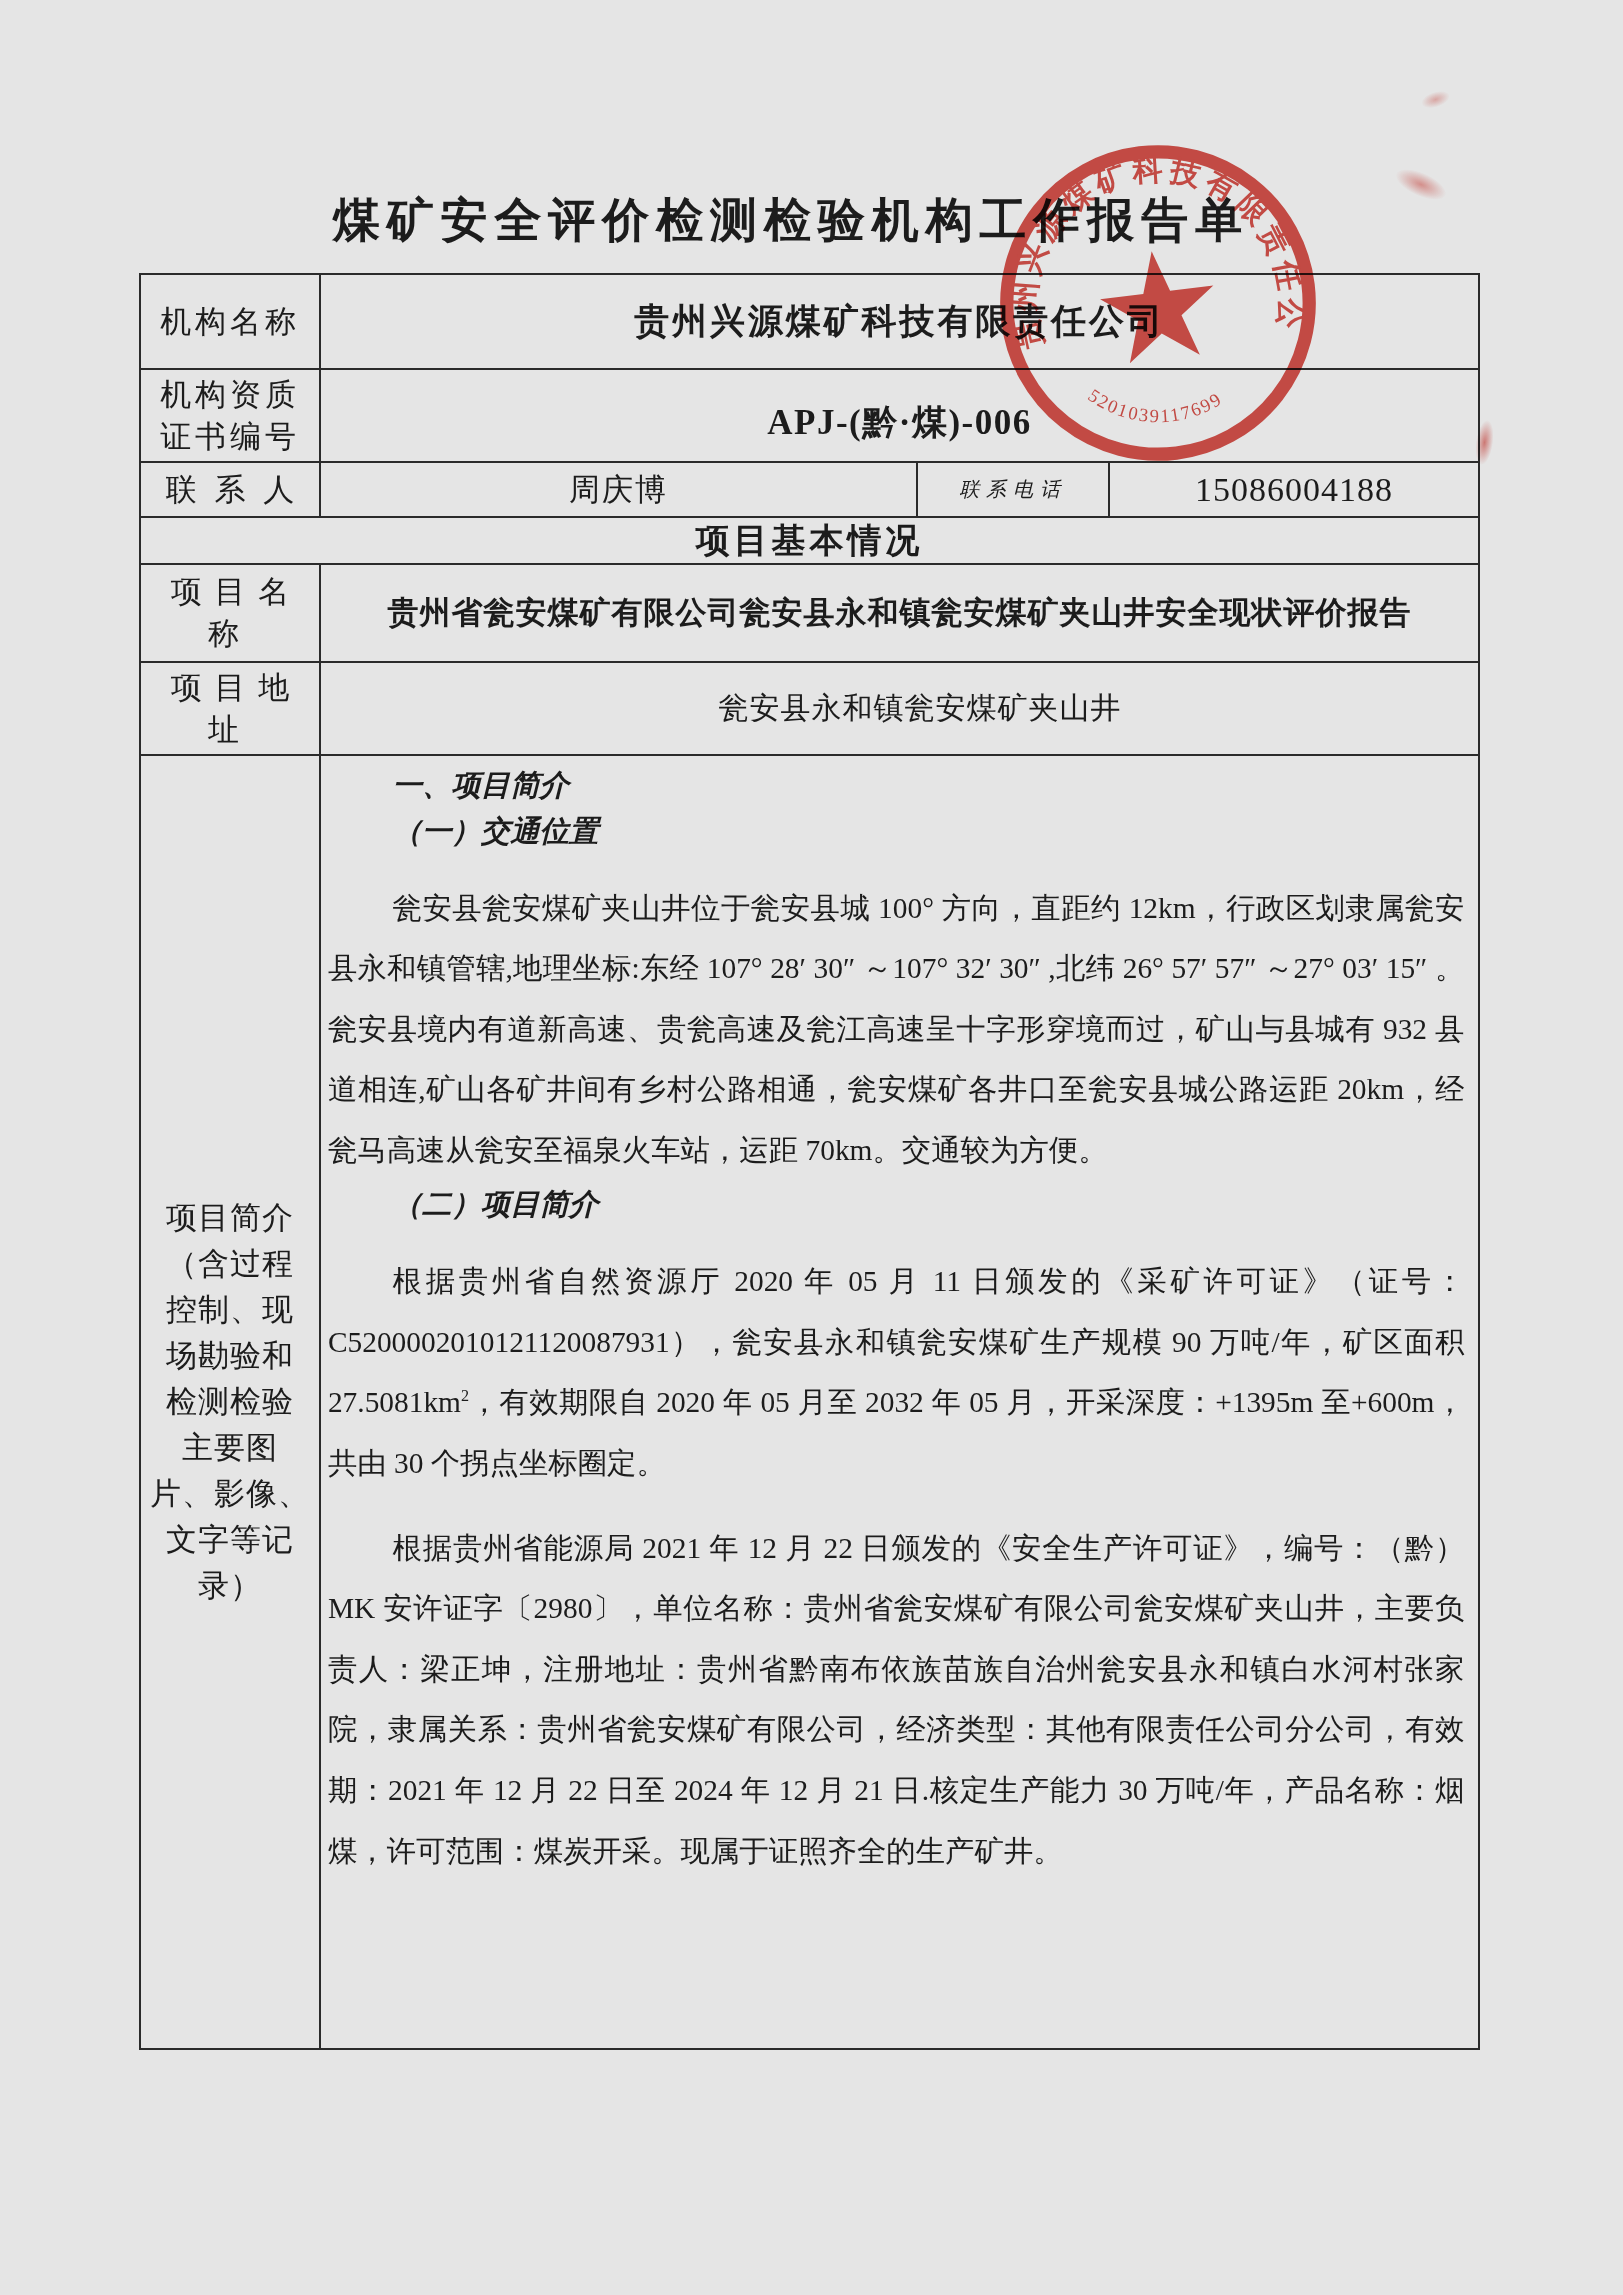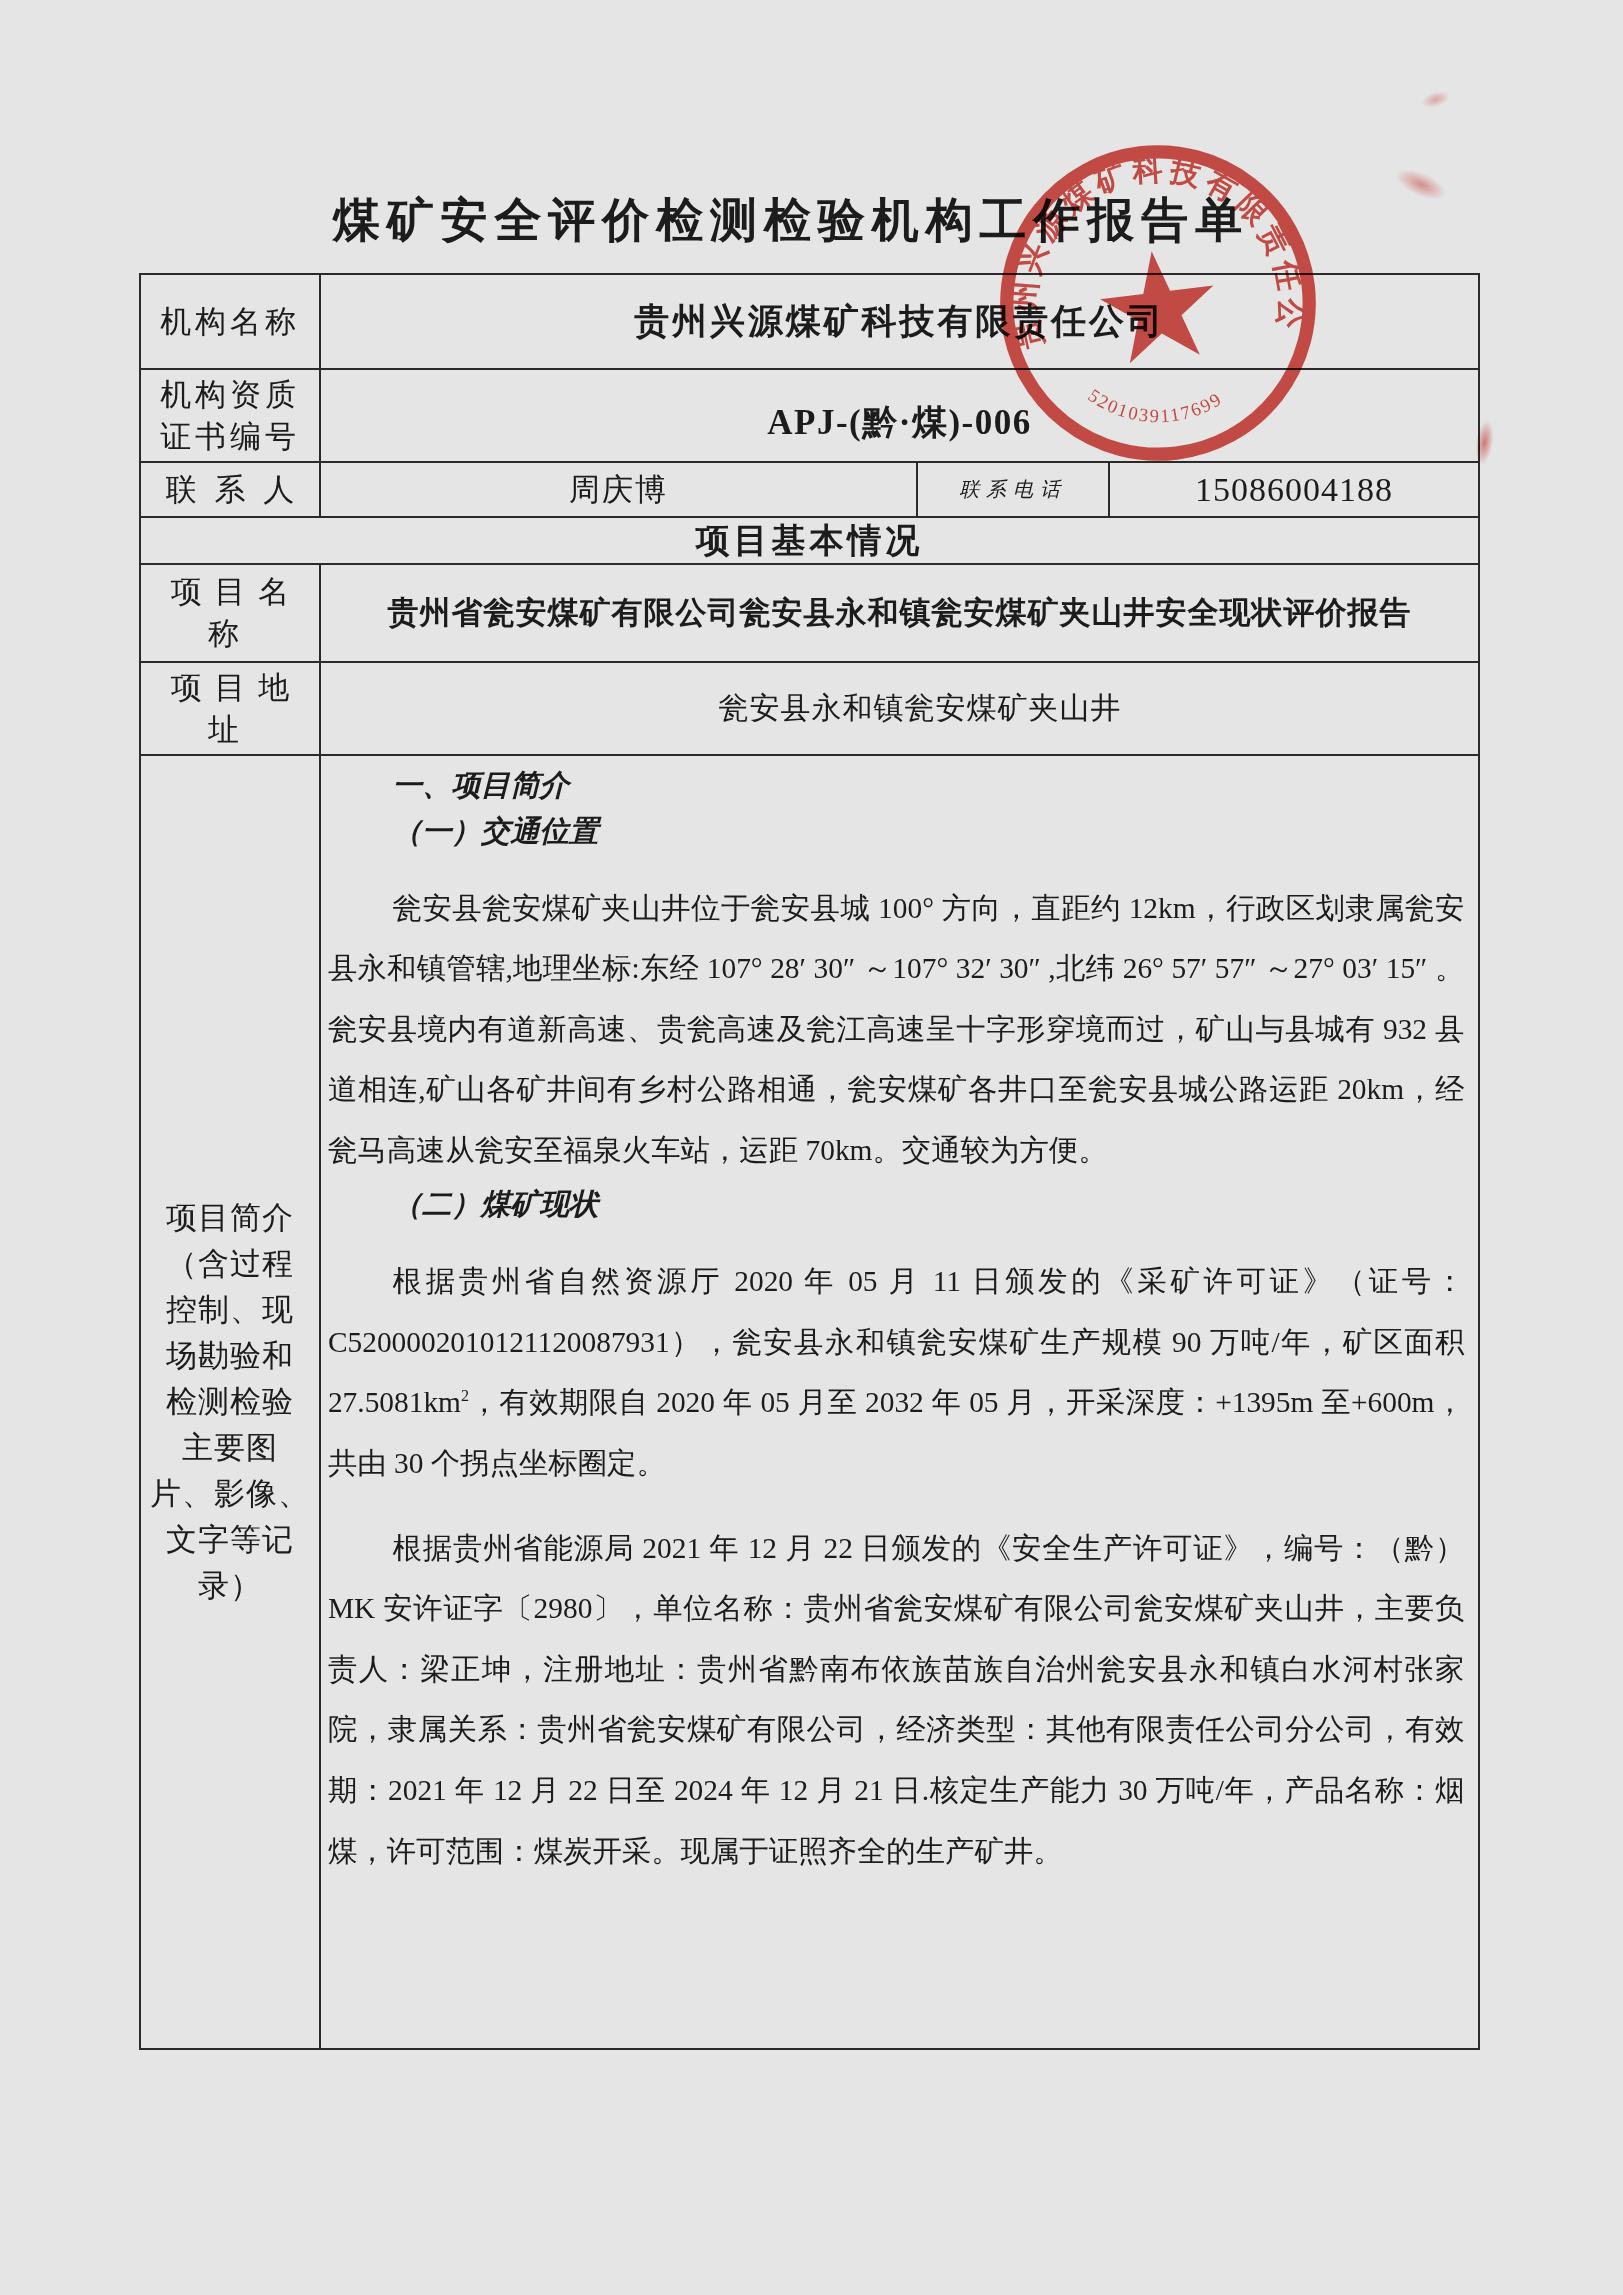--- a/index.html
+++ b/index.html
@@ -109,21 +109,21 @@
         <span>检测检验</span>
         <span>主要图</span>
         <span>片、影像、</span>
         <span>文字等记</span>
         <span>录）</span>
       </div>
       <div class="cell val intro-content">
         <p class="ih first">一、项目简介</p>
         <p class="ih">（一）交通位置</p>
         <p class="ip">瓮安县瓮安煤矿夹山井位于瓮安县城 100° 方向，直距约 12km，行政区划隶属瓮安县永和镇管辖,地理坐标:东经 107° 28′ 30″ ～107° 32′ 30″ ,北纬 26° 57′ 57″ ～27° 03′ 15″ 。瓮安县境内有道新高速、贵瓮高速及瓮江高速呈十字形穿境而过，矿山与县城有 932 县道相连,矿山各矿井间有乡村公路相通，瓮安煤矿各井口至瓮安县城公路运距 20km，经瓮马高速从瓮安至福泉火车站，运距 70km。交通较为方便。</p>
-        <p class="ih">（二）煤矿现状</p>
+        <p class="ih">（二）项目简介</p>
         <p class="ip"><span>根据贵州省自然资源厅 2020 年 05 月 11 日颁发的《采矿许可证》（证号：C5200002010121120087931），瓮安县永和镇瓮安煤矿生产规模 90 万吨/年，矿区面积 27.5081km</span><sup>2</sup><span>，有效期限自 2020 年 05 月至 2032 年 05 月，开采深度：+1395m 至+600m，共由 30 个拐点坐标圈定。</span></p>
         <p class="ip">根据贵州省能源局 2021 年 12 月 22 日颁发的《安全生产许可证》，编号：（黔）MK 安许证字〔2980〕，单位名称：贵州省瓮安煤矿有限公司瓮安煤矿夹山井，主要负责人：梁正坤，注册地址：贵州省黔南布依族苗族自治州瓮安县永和镇白水河村张家院，隶属关系：贵州省瓮安煤矿有限公司，经济类型：其他有限责任公司分公司，有效期：2021 年 12 月 22 日至 2024 年 12 月 21 日.核定生产能力 30 万吨/年，产品名称：烟煤，许可范围：煤炭开采。现属于证照齐全的生产矿井。</p>
       </div>
     </div>
 
   </div>
 
   <svg class="stamp" width="324" height="324" viewBox="-330 -330 660 660" xmlns="http://www.w3.org/2000/svg">
     <g transform="rotate(-7)">
       <circle r="308" fill="none" stroke="#d5453d" stroke-width="27"></circle>

